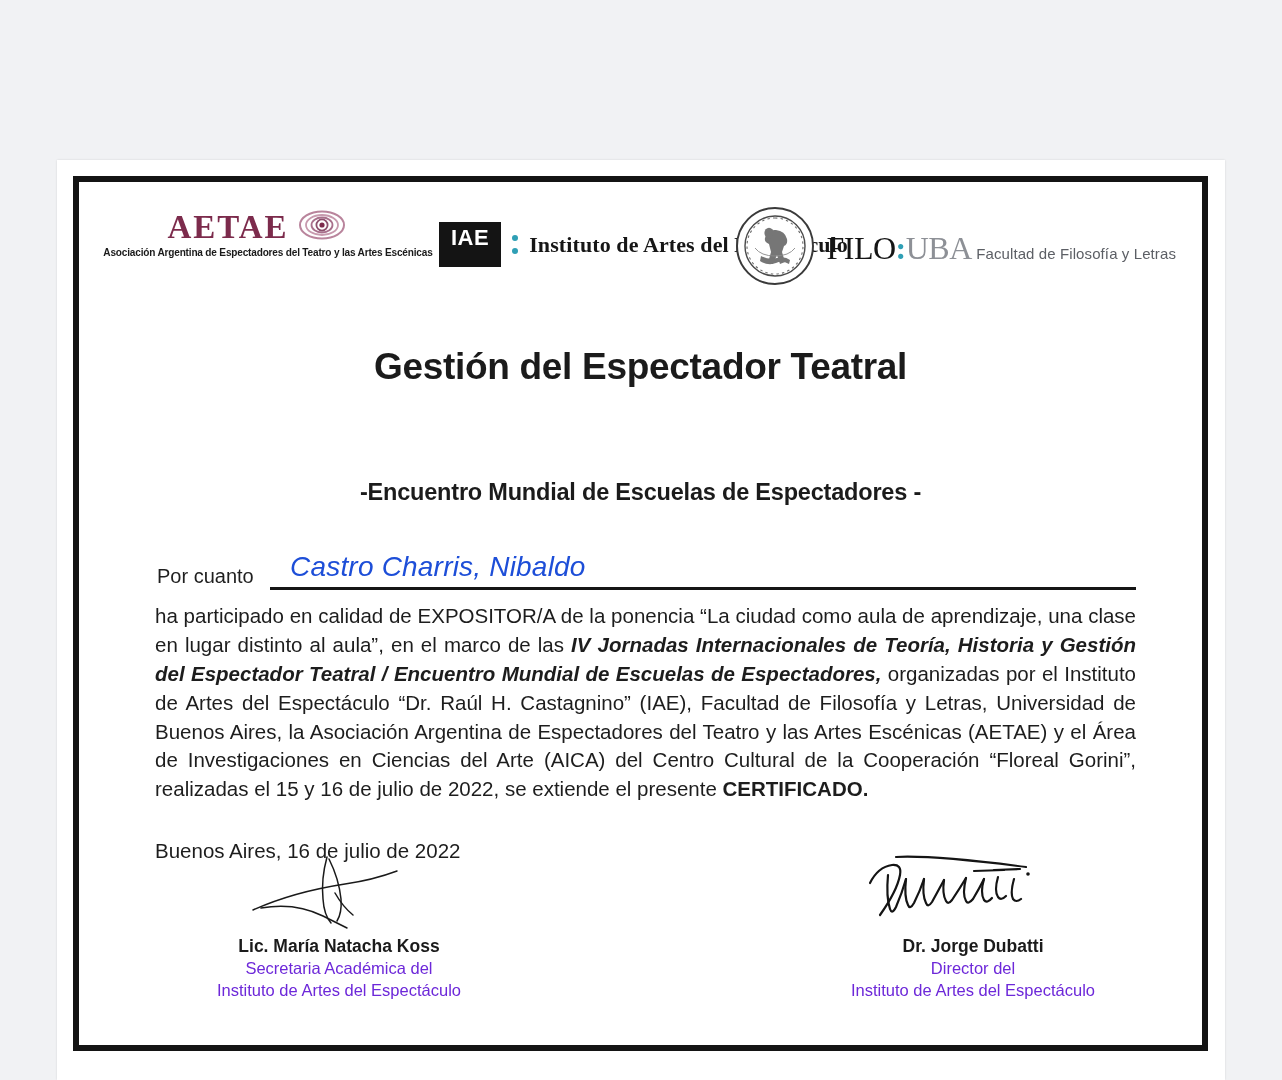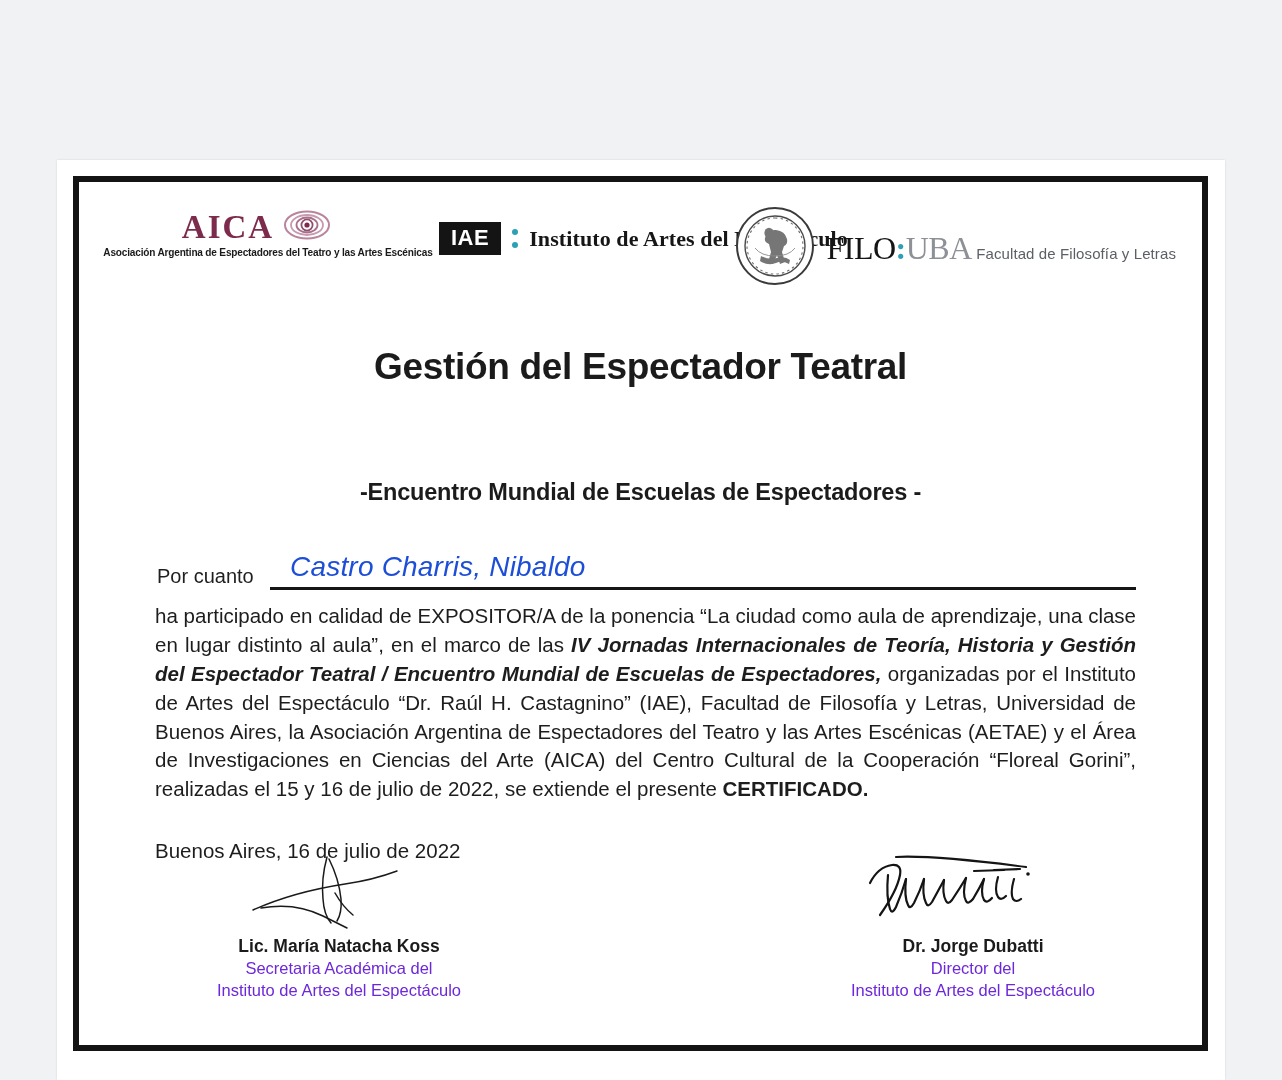--- a/index.html
+++ b/index.html
@@ -95,21 +95,21 @@
     align-items: center;
     gap: 9px;
   }
   .iae-box {
     background: #141414;
     color: #ffffff;
     font-family: "Liberation Sans", sans-serif;
     font-weight: 700;
     font-size: 22px;
     letter-spacing: 0.5px;
-    padding: 5px 12px 6px;
+    padding: 5px 12px 18px;
     line-height: 1;
   }
   .iae-dots {
     display: flex;
     flex-direction: column;
     gap: 7px;
     padding: 0 2px;
   }
   .iae-dots i {
     display: block;
@@ -281,21 +281,21 @@
 <body>
 
 <div class="page-sheet">
   <div class="cert-border">
     <div class="cert-inner">
 
       <div class="logo-strip">
 
         <div class="aetae-logo">
           <div class="aetae-row">
-            <span class="aetae-word">AICA</span>
+            <span class="aetae-word">AETAE</span>
             <span class="aetae-eye">
               <svg width="46" height="30" viewBox="0 0 46 30" aria-hidden="true">
                 <ellipse cx="23" cy="15" rx="22" ry="13.5" fill="none" stroke="#b9849c" stroke-width="2"></ellipse>
                 <ellipse cx="23" cy="15" rx="16" ry="10" fill="none" stroke="#c79aae" stroke-width="1.8"></ellipse>
                 <ellipse cx="23" cy="15" rx="10.5" ry="7.5" fill="none" stroke="#a86f8b" stroke-width="1.8"></ellipse>
                 <circle cx="23" cy="15" r="5.6" fill="none" stroke="#8c4f6d" stroke-width="1.8"></circle>
                 <circle cx="23" cy="15" r="2.6" fill="#7c2b4c"></circle>
               </svg>
             </span>
           </div>

